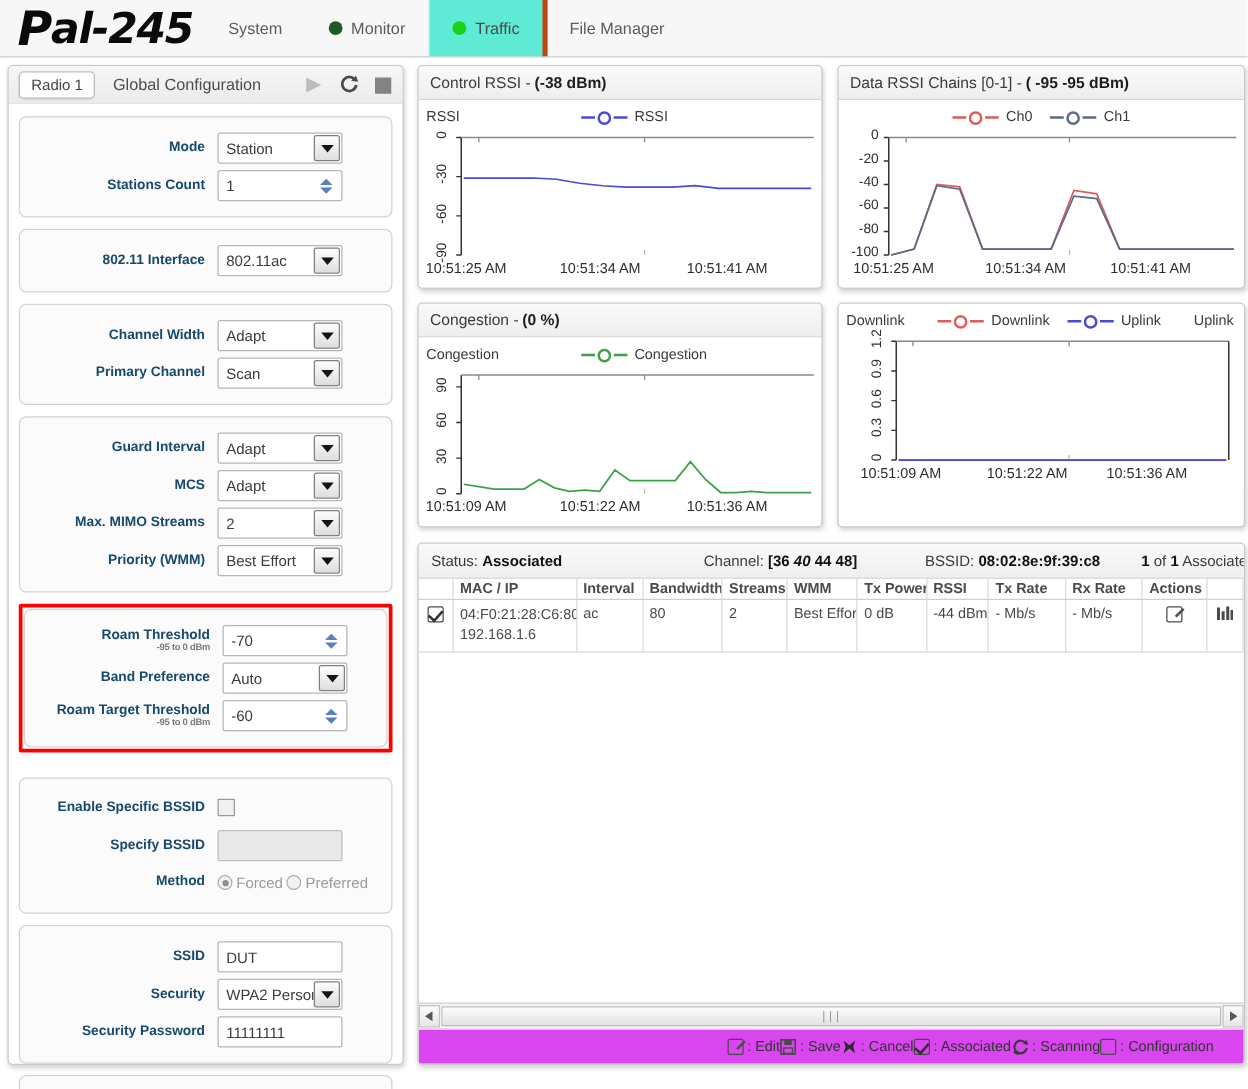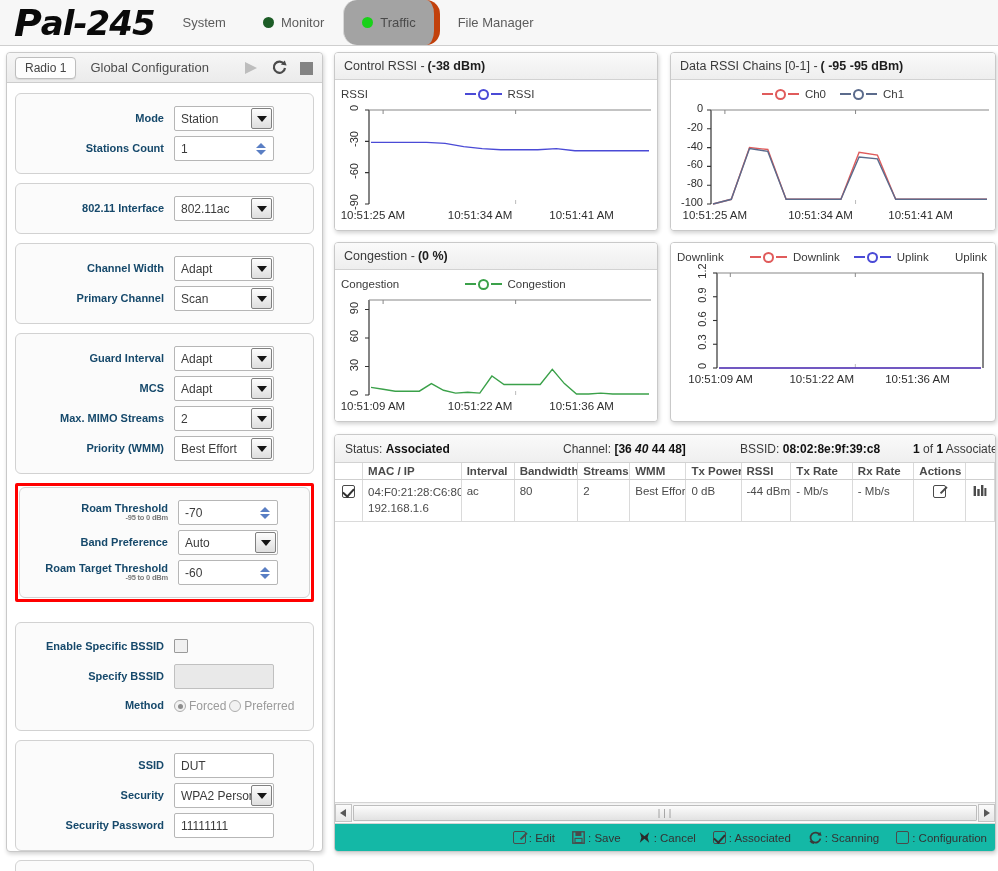--- a/index.html
+++ b/index.html
@@ -33,25 +33,24 @@
   #brand .pchar { font-size: 38px; }
   .navitem {
     display: flex; align-items: center; gap: 7px;
     padding: 0 18px;
     font-size: 13px; color: #5c5c5c;
     cursor: pointer;
     border-right: 1px solid transparent;
     white-space: nowrap;
   }
   .navitem.active {
-    background: #a3a3a3;
-    border-right: 6px solid #c2410c;
+    background: #5eead4;
+    border-right: 4px solid #c2410c;
     border-left: 1px solid #d8d8d8;
     color: #4a4a4a;
-    border-radius: 14px;
   }
   .navdot { width: 11px; height: 11px; border-radius: 50%; display: inline-block; }
 
   
   #leftpanel {
     position: absolute; left: 6px; top: 52px;
     width: 317px; height: 800px;
     background: #ffffff;
     border: 1px solid #c9c9c9;
     border-radius: 4px;
@@ -252,23 +251,23 @@
   .sbthumb {
     flex: 1; height: 16px; margin: 0 1px;
     background: linear-gradient(#fcfcfc,#e2e2e2);
     border: 1px solid #bdbdbd; border-radius: 1px;
     display: flex; align-items: center; justify-content: center;
     font-size: 9px; color: #8b8b8b; letter-spacing: 1px; cursor: pointer;
   }
   #tbllegend {
     position: absolute; left: 0; right: 0; bottom: 0; height: 28px;
     border-top: 1px solid #d4d4d4;
-    background: #14b8a6;
+    background: #d946ef;
     display: flex; align-items: center; justify-content: flex-end;
-    gap: 17px; padding-right: 8px;
+    gap: 0; padding-right: 24px;
     font-size: 11.5px; color: #333;
   }
   .legpair { display: flex; align-items: center; gap: 3px; white-space: nowrap; }
 
   .icon-edit {
     width: 13px; height: 13px; border: 1.6px solid #4a4a4a; border-radius: 2px;
     display: inline-block; position: relative;
   }
   .icon-edit::after {
     content: ''; position: absolute; right: -2px; top: 0px;

